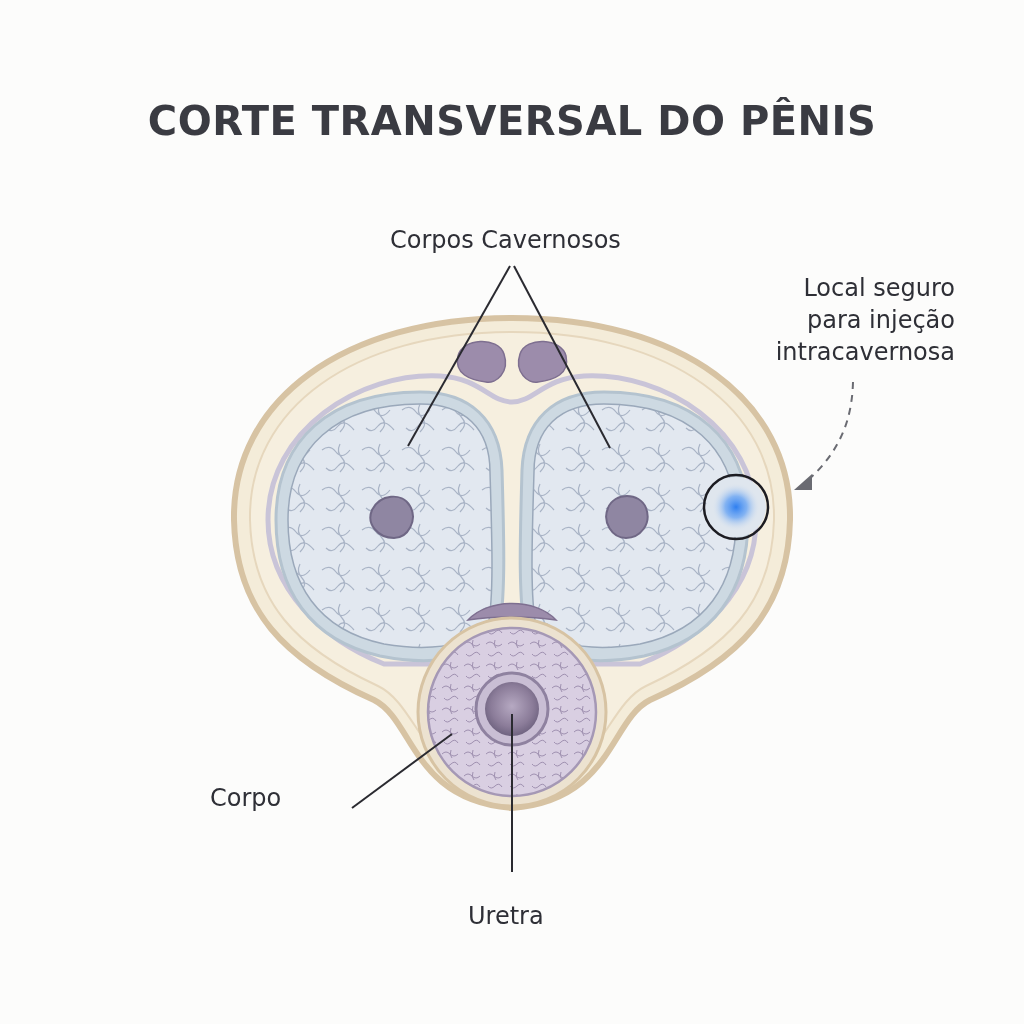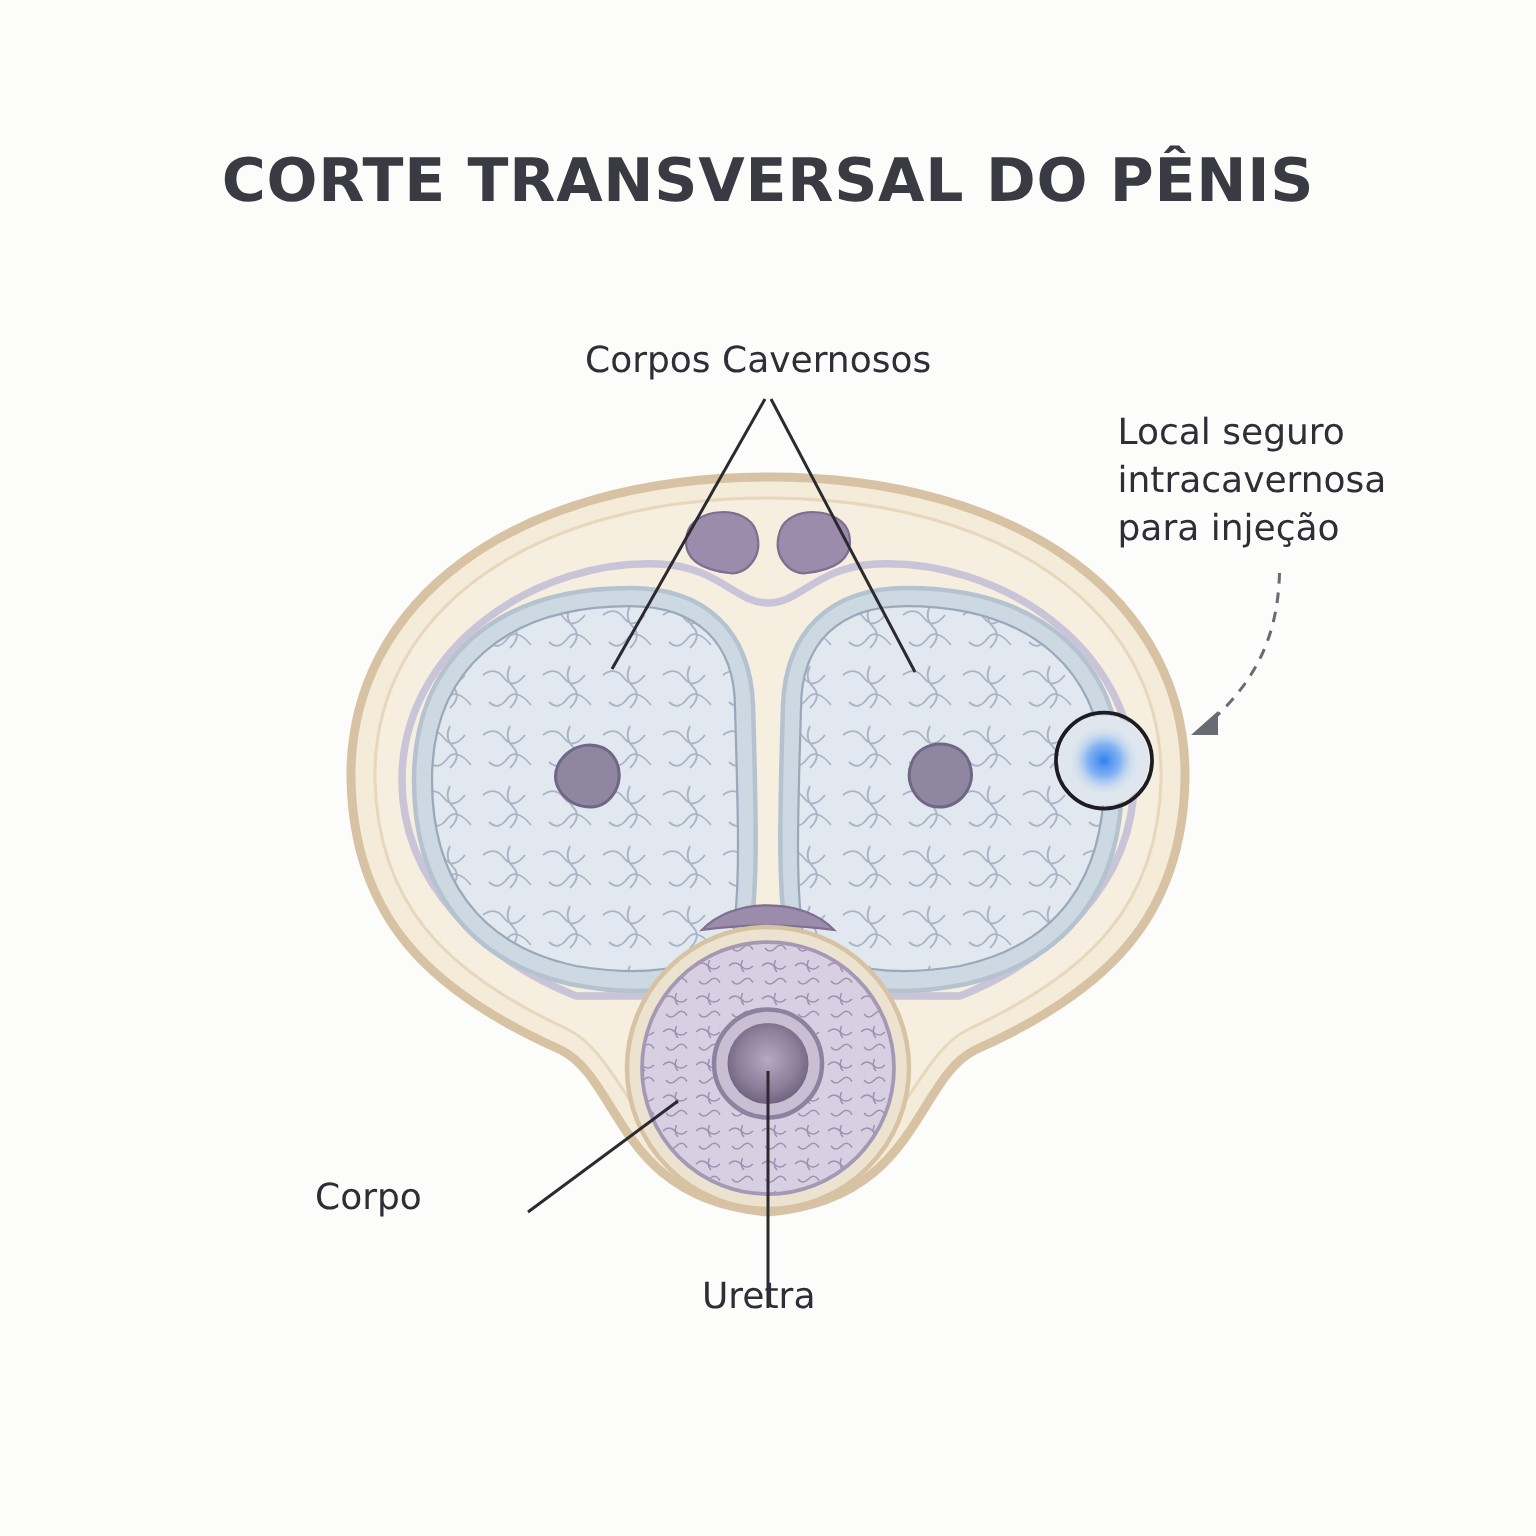--- a/index.html
+++ b/index.html
@@ -1,22 +1,22 @@
 <!DOCTYPE html>
 <html><head>
 <meta charset="utf-8">
 <style>
   html, body { margin:0; padding:0; }
   body { width:1024px; height:1024px; background:#fcfcfb; position:relative; overflow:hidden; font-family:"DejaVu Sans", sans-serif; color:#2e2f36; }
   .title { position:absolute; left:0; width:1024px; top:98px; text-align:center; font-size:40px; font-weight:bold; letter-spacing:0.5px; color:#3a3b42; }
   .label { position:absolute; font-size:24px; color:#2e2f36; line-height:32px; }
   .lbl-cav { left:378px; top:224px;margin-left:12px; }
-  .lbl-safe { left:745px; top:272px; width:210px; text-align:left; }
+  .lbl-safe { left:745px; top:272px; width:210px; text-align:right; }
   .lbl-esp { left:210px; top:782px; width:140px; text-align:left; }
-  .lbl-ure { left:468px; top:848px; }
+  .lbl-ure { left:468px; top:900px; }
   svg.diagram { position:absolute; left:0; top:0; }
 </style>
 </head>
 <body>
 
 <div class="title">CORTE TRANSVERSAL DO PÊNIS</div>
 
 <svg class="diagram" width="1024" height="1024" viewBox="0 0 1024 1024">
   <defs>
     <radialGradient id="blueGlow" cx="50%" cy="50%" r="50%">
@@ -89,21 +89,21 @@
   <g>
     <path d="M853 382 C 852 420, 840 452, 806 482" stroke="#6a6b72" stroke-width="2" stroke-dasharray="7 6" fill="none"></path>
     <polygon points="794,490 812,474 812,490" fill="#6a6b72"></polygon>
   </g>
 </svg>
 
 <div class="label lbl-cav">Corpos Cavernosos</div>
 
 <div class="label lbl-safe">
   <div>Local seguro</div>
+  <div>para injeção</div>
   <div>intracavernosa</div>
-  <div>para injeção</div>
 </div>
 
 <div class="label lbl-esp">
   <div>Corpo</div>
 </div>
 
 <div class="label lbl-ure">Uretra</div>
 
 </body></html>

